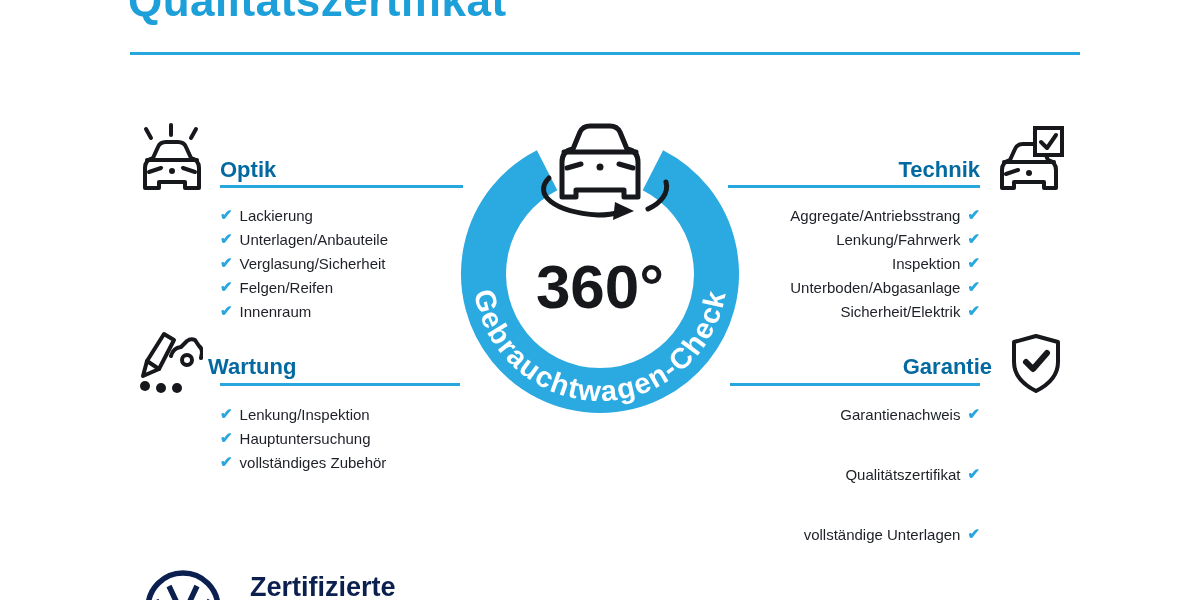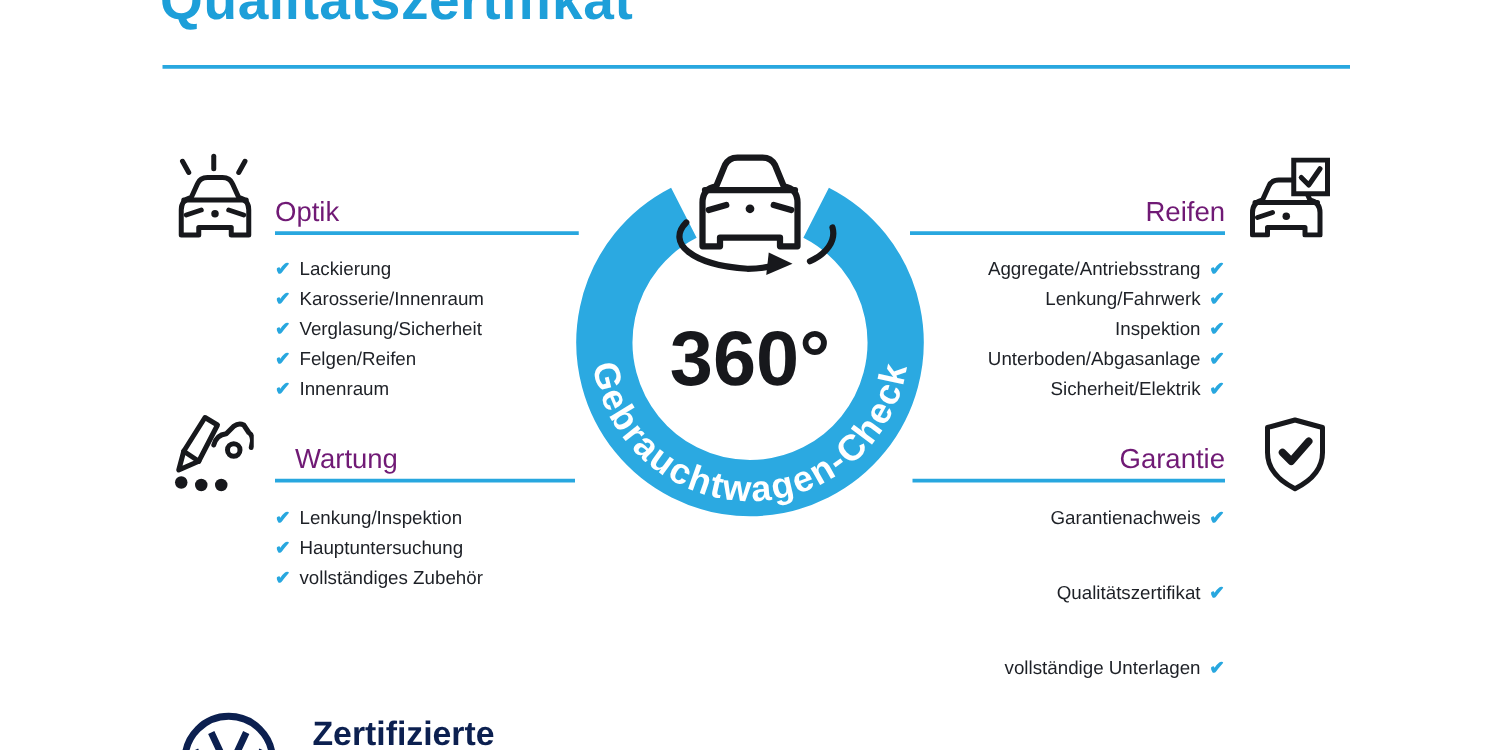--- a/index.html
+++ b/index.html
@@ -10,21 +10,21 @@
   }
   .abs{position:absolute;}
   
   .doc-title{
     left:128px;top:-21px;font-size:44px;line-height:1;font-weight:bold;
     color:#1d9fd9;letter-spacing:.5px;white-space:nowrap;
   }
   .top-rule{left:130px;top:52px;width:950px;height:3px;background:#28a7df;}
   
   .sec-title{
-    font-size:22px;line-height:26px;font-weight:normal;color:#701a75;white-space:nowrap;
+    font-size:22px;line-height:26px;font-weight:bold;color:#0369a1;white-space:nowrap;
   }
   .sec-title.right{text-align:right;}
   .sec-rule{height:3px;background:#28a7df;}
   
   .list{display:flex;flex-direction:column;}
   .item{height:24px;display:flex;align-items:center;font-size:15px;color:#1d2026;white-space:nowrap;}
   .item.right{justify-content:flex-end;}
   .check{color:#28a7df;font-weight:bold;font-size:15px;}
   .item.left .check{margin-right:7px;}
   .item.right .check{margin-left:7px;}
@@ -57,21 +57,21 @@
 </svg>
 <div class="abs sec-title" style="left:220px;top:157px;">Optik</div>
 <div class="abs sec-rule" style="left:220px;top:185px;width:243px;"></div>
 <div class="abs list" style="left:220px;top:203px;">
   <div class="item left">
       <span class="check">✔</span>
       <span>Lackierung</span>
     </div>
   <div class="item left">
       <span class="check">✔</span>
-      <span>Karosserie/Innenraum</span>
+      <span>Unterlagen/Anbauteile</span>
     </div>
   <div class="item left">
       <span class="check">✔</span>
       <span>Verglasung/Sicherheit</span>
     </div>
   <div class="item left">
       <span class="check">✔</span>
       <span>Felgen/Reifen</span>
     </div>
   <div class="item left">
@@ -83,21 +83,21 @@
 <svg class="abs" style="left:998px;top:126px;" width="66" height="64" viewBox="0 0 66 64">
   <g fill="none" stroke="#17181c" stroke-width="4" stroke-linecap="round" stroke-linejoin="round">
     <path d="M 4 62 V 44 Q 4 36 12 34 L 17 23 Q 19 18 25 18 H 37 Q 43 18 45 23 L 50 34 Q 58 36 58 44 V 62 H 46 V 56 H 16 V 62 Z"></path>
     <path d="M 6 36 H 56"></path>
     <path d="M 8 48 L 20 44"></path>
   </g>
   <circle cx="31" cy="47" r="3" fill="#17181c"></circle>
   <rect x="37" y="2" width="27" height="27" fill="#ffffff" stroke="#17181c" stroke-width="4"></rect>
   <path d="M 43 16 L 49 22 L 58 9" fill="none" stroke="#17181c" stroke-width="4" stroke-linecap="round" stroke-linejoin="round"></path>
 </svg>
-<div class="abs sec-title right" style="right:220px;top:157px;">Reifen</div>
+<div class="abs sec-title right" style="right:220px;top:157px;">Technik</div>
 <div class="abs sec-rule" style="left:728px;top:185px;width:252px;"></div>
 <div class="abs list" style="right:220px;top:203px;">
   <div class="item right">
       <span>Aggregate/Antriebsstrang</span>
       <span class="check">✔</span>
     </div>
   <div class="item right">
       <span>Lenkung/Fahrwerk</span>
       <span class="check">✔</span>
     </div>
@@ -119,42 +119,42 @@
   <g fill="none" stroke="#17181c" stroke-width="4" stroke-linecap="round" stroke-linejoin="round">
     <path d="M 10 46 L 14 31 L 31 4 L 41 10 L 26 39 Z"></path>
     <path d="M 14 31 L 26 39"></path>
     <path d="M 38 26 Q 40 18 48 17 L 54 11 Q 58 8 62 10 L 66 16 Q 69 18 69 23 L 68 28"></path>
     <circle cx="54" cy="30" r="5"></circle>
   </g>
   <circle cx="12" cy="56" r="5" fill="#17181c"></circle>
   <circle cx="28" cy="58" r="5" fill="#17181c"></circle>
   <circle cx="44" cy="58" r="5" fill="#17181c"></circle>
 </svg>
-<div class="abs sec-title" style="left:236px;top:354px;text-align:right;">Wartung</div>
+<div class="abs sec-title" style="left:208px;top:354px;text-align:right;">Wartung</div>
 <div class="abs sec-rule" style="left:220px;top:383px;width:240px;"></div>
 <div class="abs list" style="left:220px;top:402px;">
   <div class="item left">
       <span class="check">✔</span>
       <span>Lenkung/Inspektion</span>
     </div>
   <div class="item left">
       <span class="check">✔</span>
       <span>Hauptuntersuchung</span>
     </div>
   <div class="item left">
       <span class="check">✔</span>
       <span>vollständiges Zubehör</span>
     </div>
 </div>
 
 <svg class="abs" style="left:1008px;top:333px;" width="56" height="62" viewBox="0 0 56 62">
   <path d="M 28 3 L 50 9 V 29 Q 50 47 28 58 Q 6 47 6 29 V 9 Z" fill="none" stroke="#17181c" stroke-width="4" stroke-linejoin="round"></path>
   <path d="M 18 29 L 25 36 L 39 20" fill="none" stroke="#17181c" stroke-width="6" stroke-linecap="round" stroke-linejoin="round"></path>
 </svg>
-<div class="abs sec-title right" style="right:220px;top:354px;text-align:right;">Garantie</div>
+<div class="abs sec-title right" style="right:208px;top:354px;text-align:right;">Garantie</div>
 <div class="abs sec-rule" style="left:730px;top:383px;width:250px;"></div>
 <div class="abs list" style="right:220px;top:402px;gap:36px;">
   <div class="item right">
       <span>Garantienachweis</span>
       <span class="check">✔</span>
     </div>
   <div class="item right">
       <span>Qualitätszertifikat</span>
       <span class="check">✔</span>
     </div>

